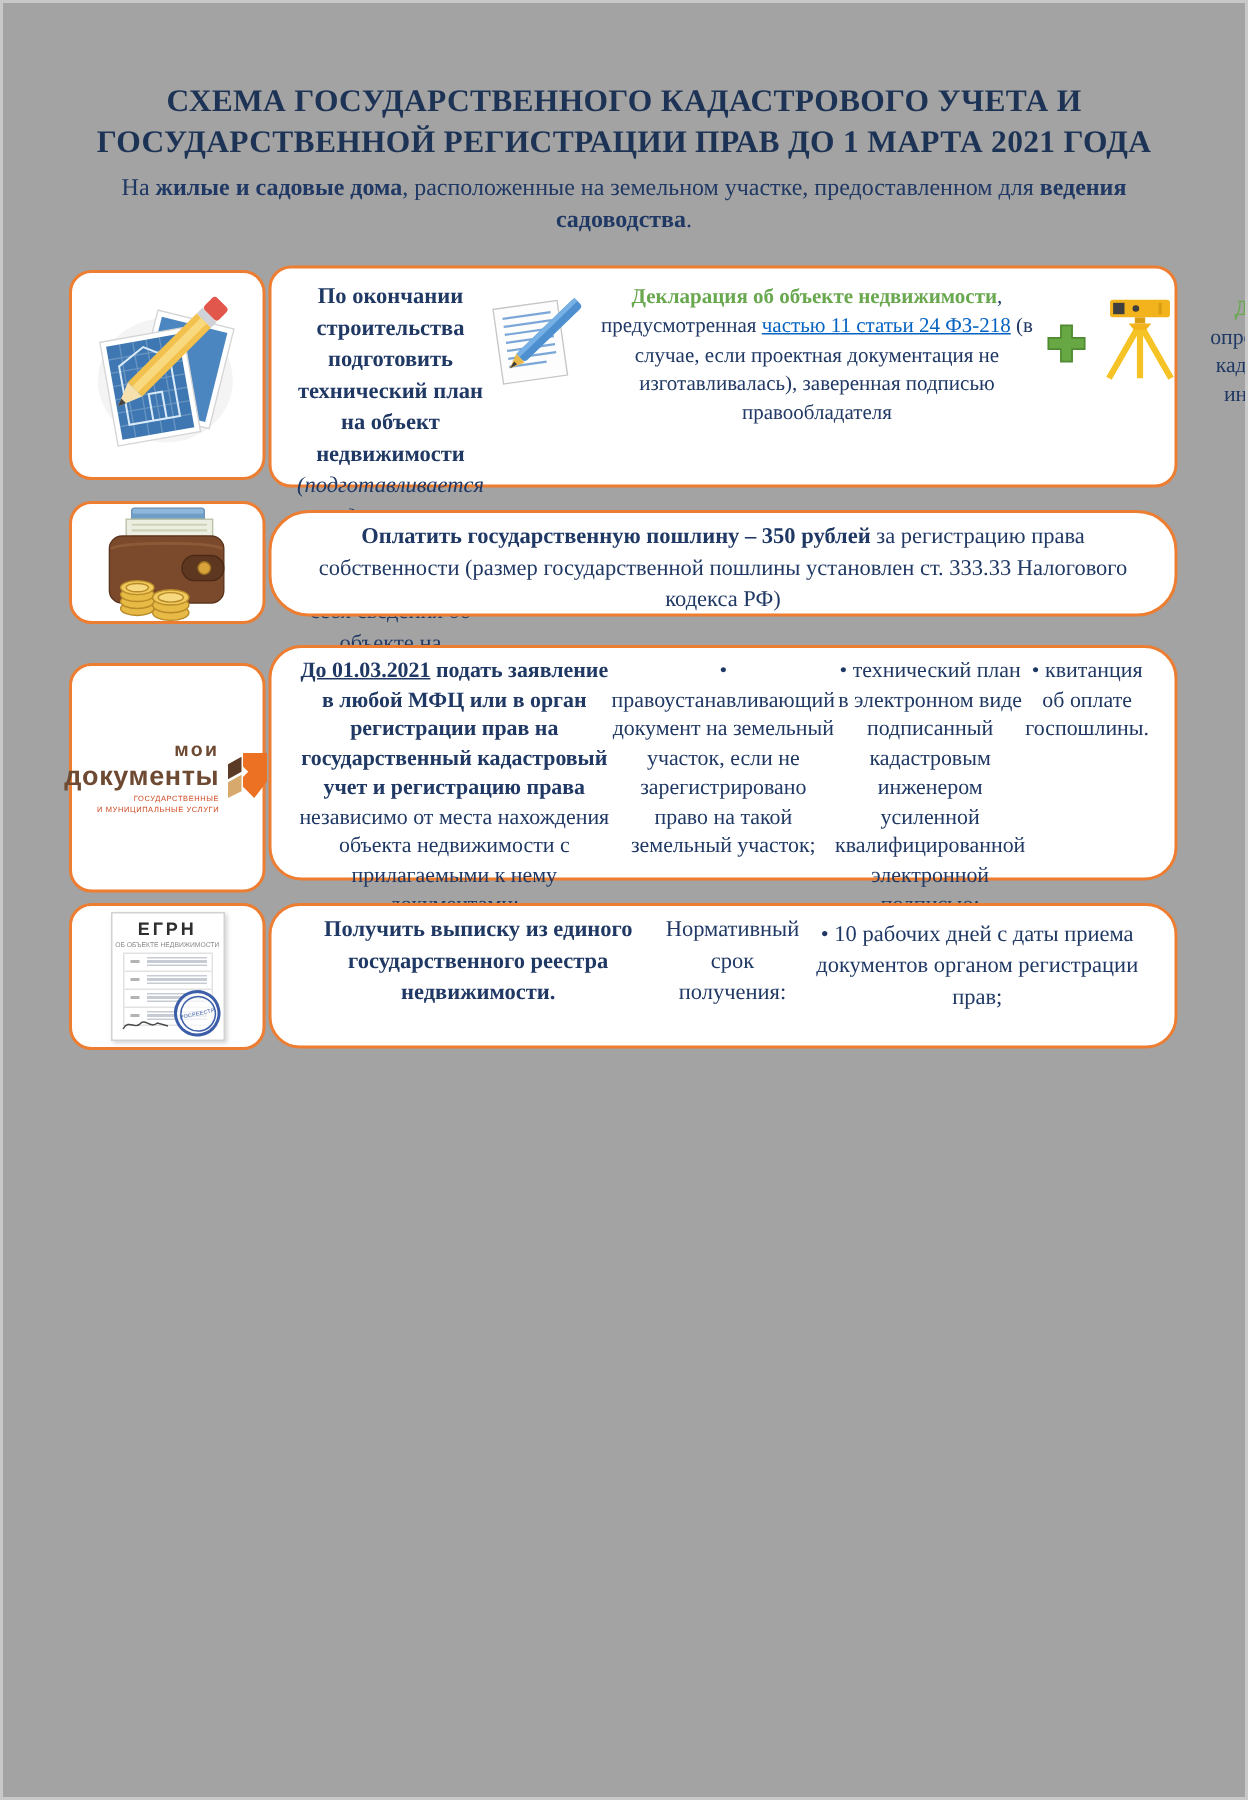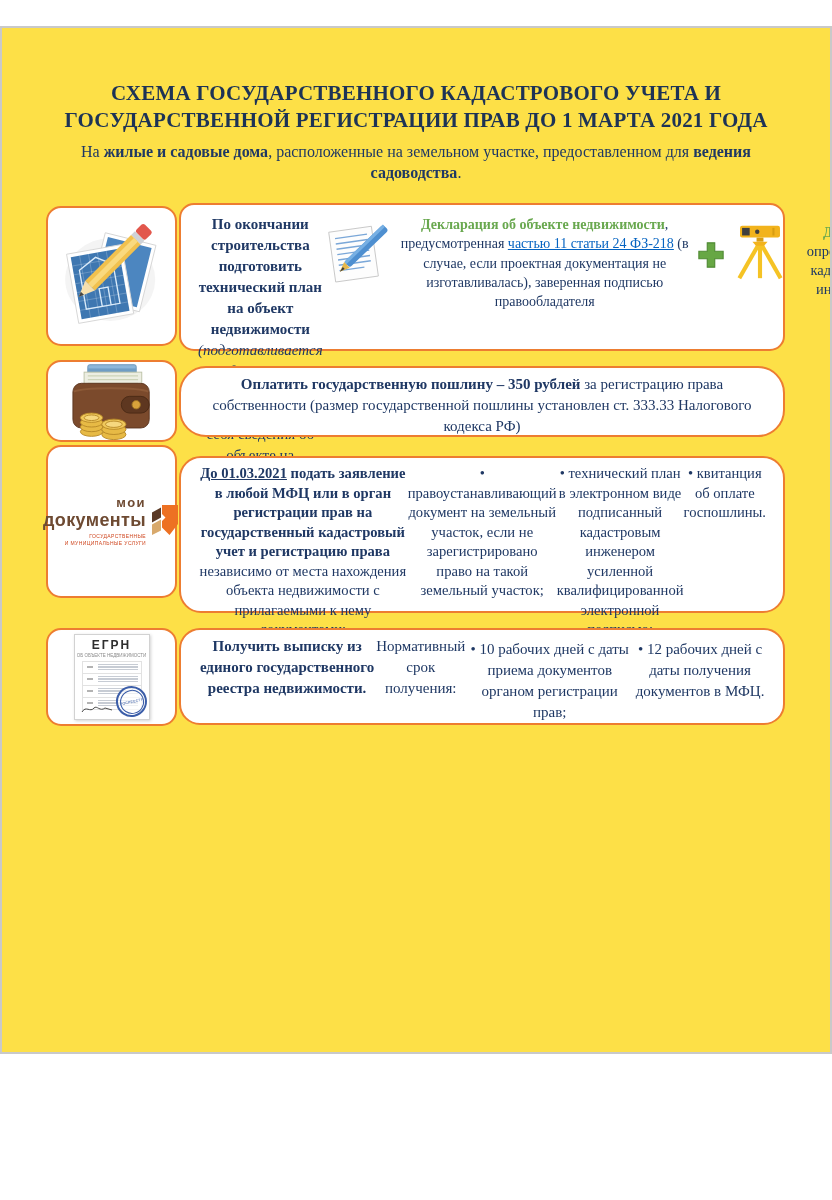--- a/index.html
+++ b/index.html
@@ -1,18 +1,18 @@
 <!DOCTYPE html>
 <html><head>
 <meta charset="utf-8">
 <style>
   html,body{margin:0;padding:0;background:#fff;}
-  .page{position:relative;width:832px;height:1028px;background:#fde047;
+  .page{position:relative;width:832px;height:1200px;background:#a3a3a3;
         border:2px solid #c9c9c9;box-sizing:border-box;overflow:hidden;
-        font-family:"Liberation Serif",serif;color:#1F3864;margin-top:26px;}
+        font-family:"Liberation Serif",serif;color:#1F3864;}
 
   
   .title{margin:52px auto 0;width:780px;text-align:center;font-weight:bold;
          font-size:21px;line-height:1.28;color:#1d3356;letter-spacing:.2px;}
   .subtitle{margin:7px auto 0;width:740px;text-align:center;font-size:16px;line-height:1.35;}
 
   
   .obox{position:absolute;border:2px solid #ED7D31;border-radius:15px;background:#fff;
         box-sizing:border-box;}
   .icon-box{left:44px;width:131px;display:flex;align-items:center;justify-content:center;}
@@ -168,21 +168,21 @@
         <ellipse cx="58" cy="68" rx="13" ry="5.5" fill="#f0c95c"></ellipse>
         <ellipse cx="58" cy="68" rx="9" ry="3.4" fill="#f6d87f"></ellipse>
       </g>
     </svg>
   </div>
 
   <div class="obox text-box" style="top:338px;height:71px;border-radius:27px;">
     <p><b>Оплатить государственную пошлину – 350 рублей</b><span> за регистрацию права собственности (размер государственной пошлины установлен ст. 333.33 Налогового кодекса РФ)</span></p>
   </div>
 
-  <div class="obox icon-box" style="top:417px;height:153px;">
+  <div class="obox icon-box" style="top:440px;height:153px;">
     <div class="mydocs">
       <div class="mydocs-text">
         <div class="mydocs-w1">мои</div>
         <div class="mydocs-w2">документы</div>
         <div class="mydocs-tag">
           <span>государственные</span><br>
           <span>и муниципальные услуги</span>
         </div>
       </div>
       <svg width="30" height="38" viewBox="0 0 30 38">
@@ -254,16 +254,15 @@
             <span>РОСРЕЕСТР</span>
           </div>
       </div>
     </div>
   </div>
 
   <div class="obox text-box" style="top:600px;height:97px;border-radius:21px;">
     <p class="s4line"><b>Получить выписку из единого государственного реестра недвижимости.</b></p>
     <p class="s4line">Нормативный срок получения:</p>
     <div class="bullet s4line">•   10 рабочих дней с даты приема документов органом регистрации прав;</div>
-    <div class="bullet s4line">•   12 рабочих дней с даты получения документов в МФЦ.</div>
   </div>
 
 </div>
 
 </body></html>

